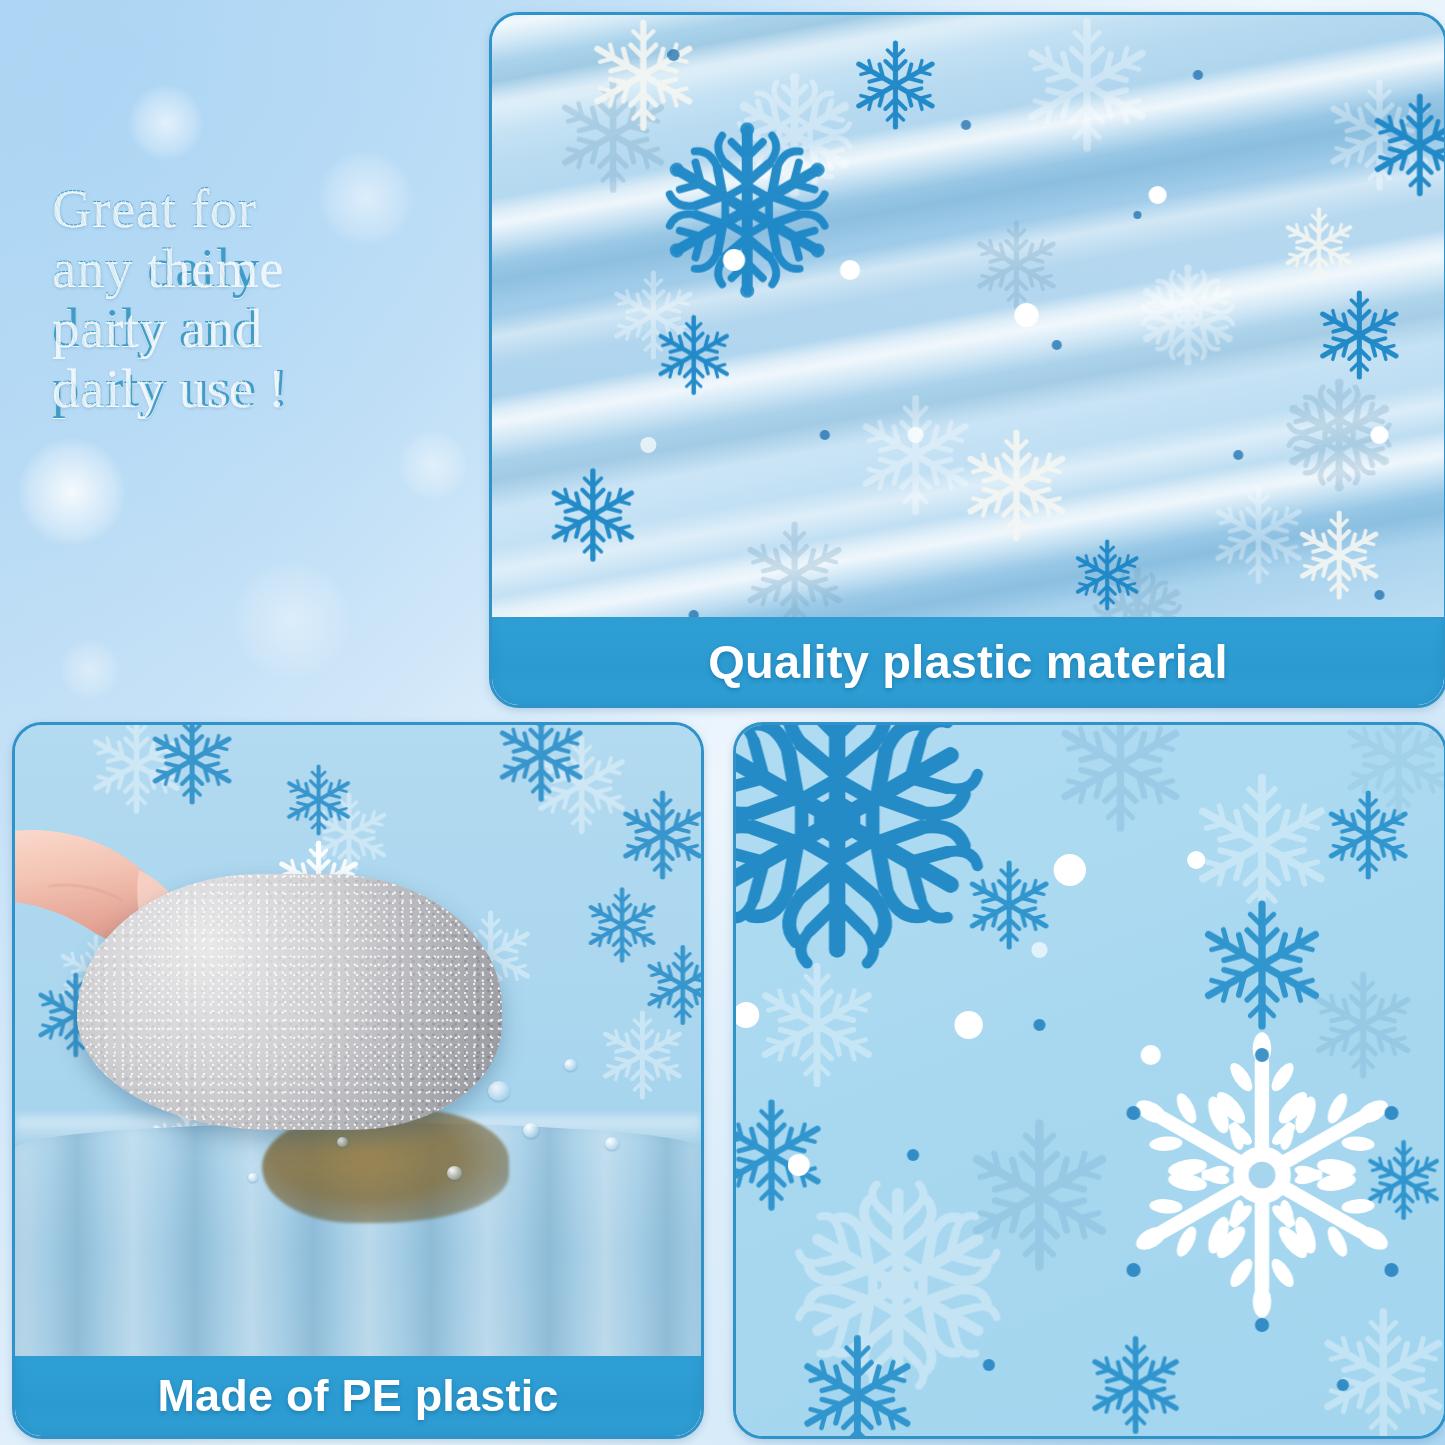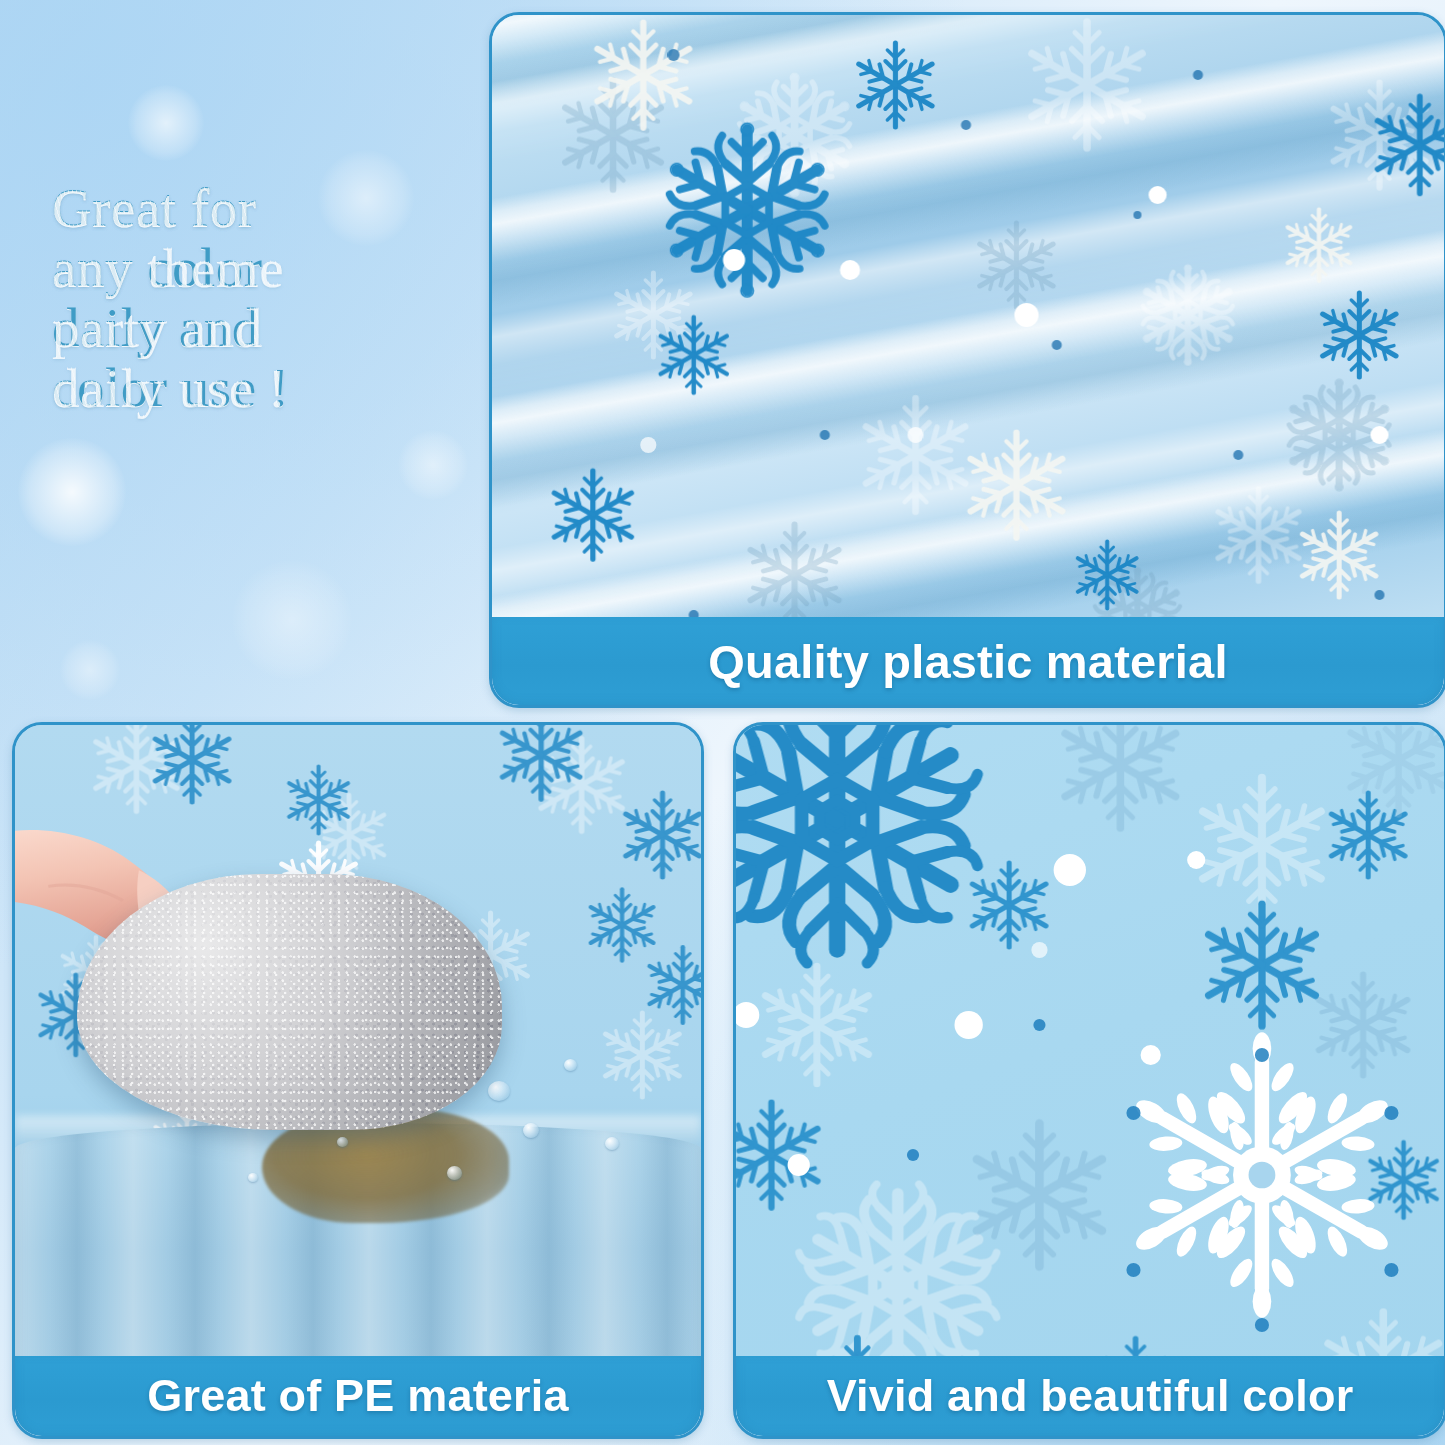--- a/index.html
+++ b/index.html
@@ -161,23 +161,23 @@
 
   <div class="bokeh" style="left:18px;top:438px;width:108px;height:108px;"></div>
   <div class="bokeh" style="left:128px;top:85px;width:76px;height:76px;opacity:.75;"></div>
   <div class="bokeh" style="left:318px;top:150px;width:96px;height:96px;opacity:.6;"></div>
   <div class="bokeh" style="left:398px;top:430px;width:70px;height:70px;opacity:.55;"></div>
   <div class="bokeh" style="left:232px;top:560px;width:120px;height:120px;opacity:.45;"></div>
   <div class="bokeh" style="left:60px;top:640px;width:60px;height:60px;opacity:.5;"></div>
 
   <div id="headline">
     <span class="ln" data-t="Great for">Great for</span>
-    <span class="ln" data-t="any theme">any color</span>
+    <span class="ln" data-t="any theme">any daily</span>
     <span class="ln" data-t="party and">daily and</span>
-    <span class="ln" data-t="daily use !">color use !</span>
+    <span class="ln" data-t="daily use !">party use !</span>
   </div>
 
   <div class="panel" id="p1">
     <div class="scene">
       <div class="roll"></div>
       <div class="sheen"></div>
       <svg class="flakes" viewBox="0 0 944 690" preserveAspectRatio="none">
         <defs>
           <g id="fl6">
             <g stroke-linecap="round" fill="none">
@@ -363,21 +363,21 @@
                  C150,92 146,66 150,44 Z" fill="#f6cfc2"></path>
         <path d="M60,60 C86,56 112,62 134,74" stroke="#e2a697" stroke-width="3" fill="none" opacity=".5"></path>
         <ellipse cx="182" cy="104" rx="16" ry="12" fill="#f0b9a8" opacity=".85" transform="rotate(-18 182 104)"></ellipse>
       </svg>
 
       <div class="rag">
         <div class="fuzz"></div>
         <div class="grain"></div>
       </div>
     </div>
-    <div class="caption">Great of PE materia</div>
+    <div class="caption">Made of PE plastic</div>
   </div>
 
   <div class="panel" id="p3">
     <div class="scene">
       <div class="vivid-bg"></div>
       <svg class="flakes" viewBox="0 0 700 711" preserveAspectRatio="none">
         <defs>
           <g id="bigOrn">
             <g fill="none" stroke-linecap="round" stroke-linejoin="round">
               <g id="bArm">
@@ -467,16 +467,15 @@
           <circle cx="330" cy="145" r="16"></circle>
             <circle cx="230" cy="300" r="14"></circle>
           <circle cx="455" cy="135" r="9"></circle>
             <circle cx="10" cy="290" r="13"></circle>
           <circle cx="300" cy="225" r="8" opacity=".65"></circle>
           <circle cx="62" cy="440" r="11"></circle>
             <circle cx="410" cy="330" r="10"></circle>
         </g>
       </svg>
     </div>
-    <div class="caption">Vivid and beautiful color</div>
   </div>
 
 </div>
 
 </body></html>

